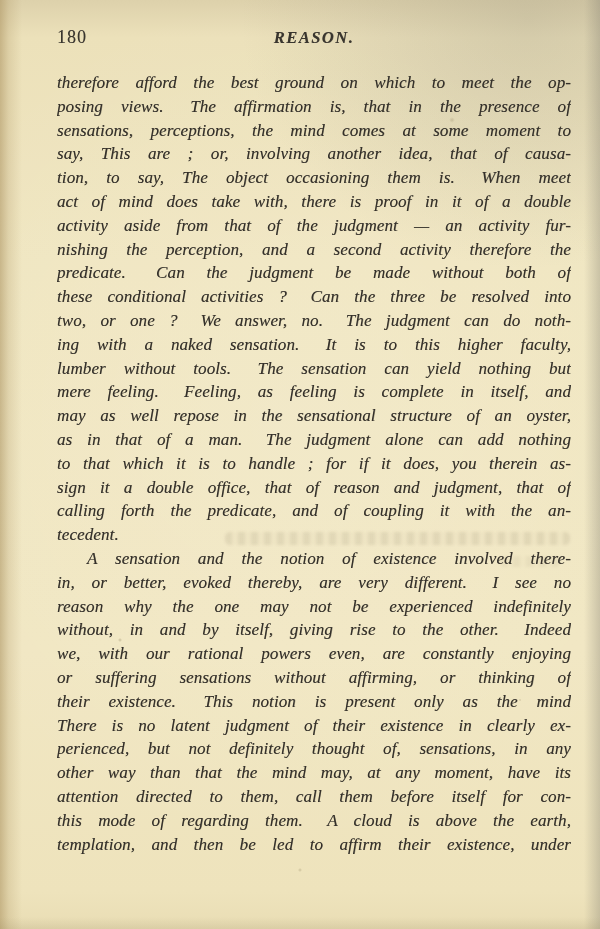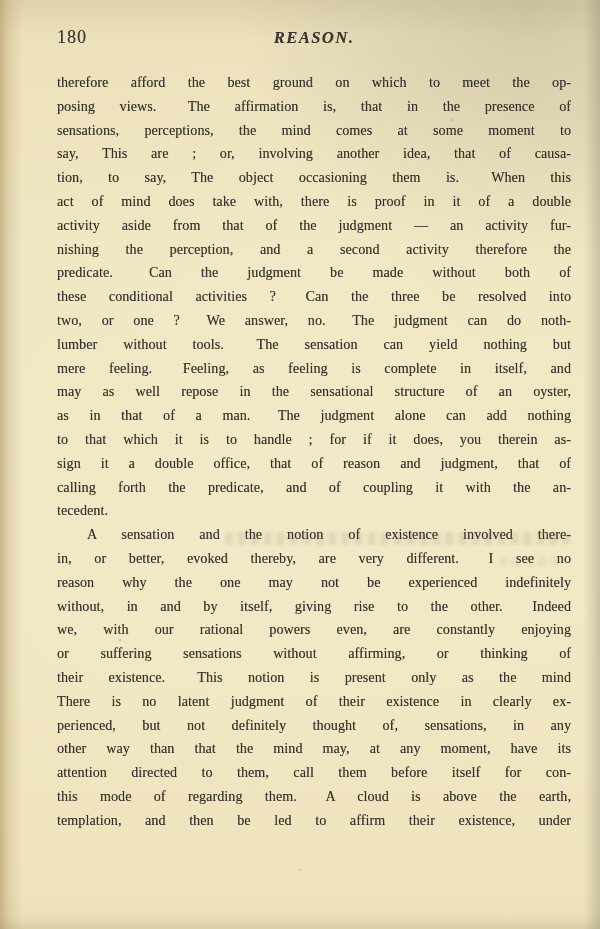--- a/index.html
+++ b/index.html
@@ -71,25 +71,26 @@
     font-size: 16.5px;
     letter-spacing: 1.5px;
     text-shadow: 0.3px 0.3px 0.6px rgba(57,53,46,0.45);
   }
 
   .page-text {
     position: absolute;
     top: 71px;
     left: 57px;
     width: 514px;
-    font-size: 14px;
+    font-size: 17px;
     line-height: 23.8px;
     color: #34302a;
     text-shadow: 0.3px 0.3px 0.5px rgba(52,48,42,0.45);
     letter-spacing: 0.1px;
+    font-style: italic;
   }
   .line {
     height: 23.8px;
     overflow: hidden;
     text-align: justify;
     text-align-last: justify;
   }
   .line.indent { text-indent: 30px; }
   .line.no-just { text-align-last: left; }
 
@@ -122,27 +123,28 @@
   <div class="page-header">
     <span class="page-number">180</span>
     <span class="running-head">REASON.</span>
   </div>
 
   <div class="page-text">
       <div class="line">therefore afford the best ground on which to meet the op-</div>
       <div class="line">posing views.  The affirmation is, that in the presence of</div>
       <div class="line">sensations, perceptions, the mind comes at some moment to</div>
       <div class="line">say, This are ; or, involving another idea, that of causa-</div>
-      <div class="line">tion, to say, The object occasioning them is.  When this</div>
+      <div class="line">tion, to say, The object occasioning them is.  When meet</div>
       <div class="line">act of mind does take with, there is proof in it of a double</div>
       <div class="line">activity aside from that of the judgment — an activity fur-</div>
       <div class="line">nishing the perception, and a second activity therefore the</div>
       <div class="line">predicate.  Can the judgment be made without both of</div>
       <div class="line">these conditional activities ?  Can the three be resolved into</div>
       <div class="line">two, or one ?  We answer, no.  The judgment can do noth-</div>
+      <div class="line">ing with a naked sensation.  It is to this higher faculty,</div>
       <div class="line">lumber without tools.  The sensation can yield nothing but</div>
       <div class="line">mere feeling.  Feeling, as feeling is complete in itself, and</div>
       <div class="line">may as well repose in the sensational structure of an oyster,</div>
       <div class="line">as in that of a man.  The judgment alone can add nothing</div>
       <div class="line">to that which it is to handle ; for if it does, you therein as-</div>
       <div class="line">sign it a double office, that of reason and judgment, that of</div>
       <div class="line">calling forth the predicate, and of coupling it with the an-</div>
       <div class="line no-just">tecedent.</div>
       <div class="line indent">A sensation and the notion of existence involved there-</div>
       <div class="line">in, or better, evoked thereby, are very different.  I see no</div>

